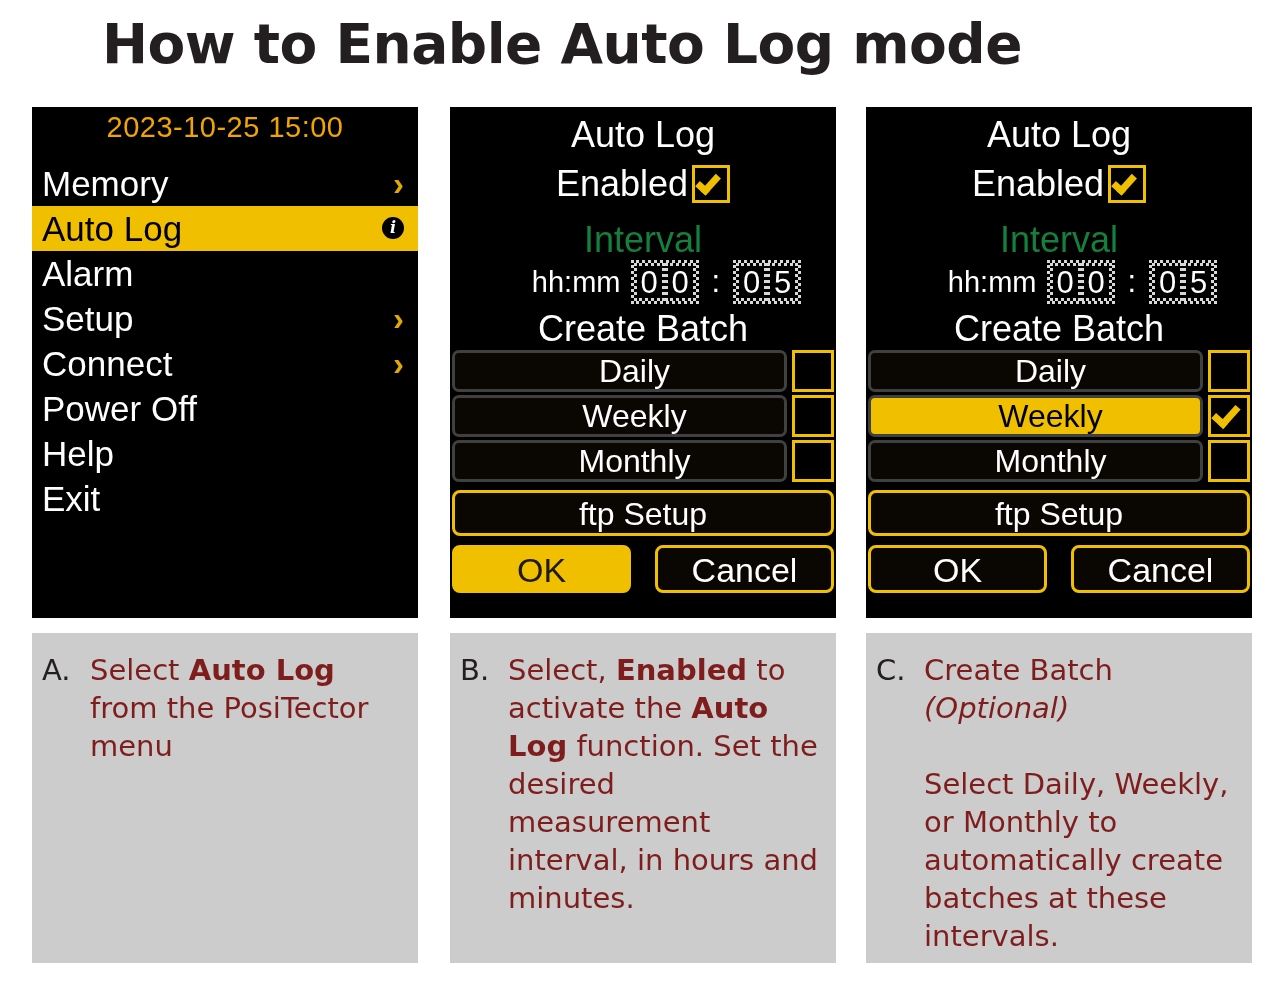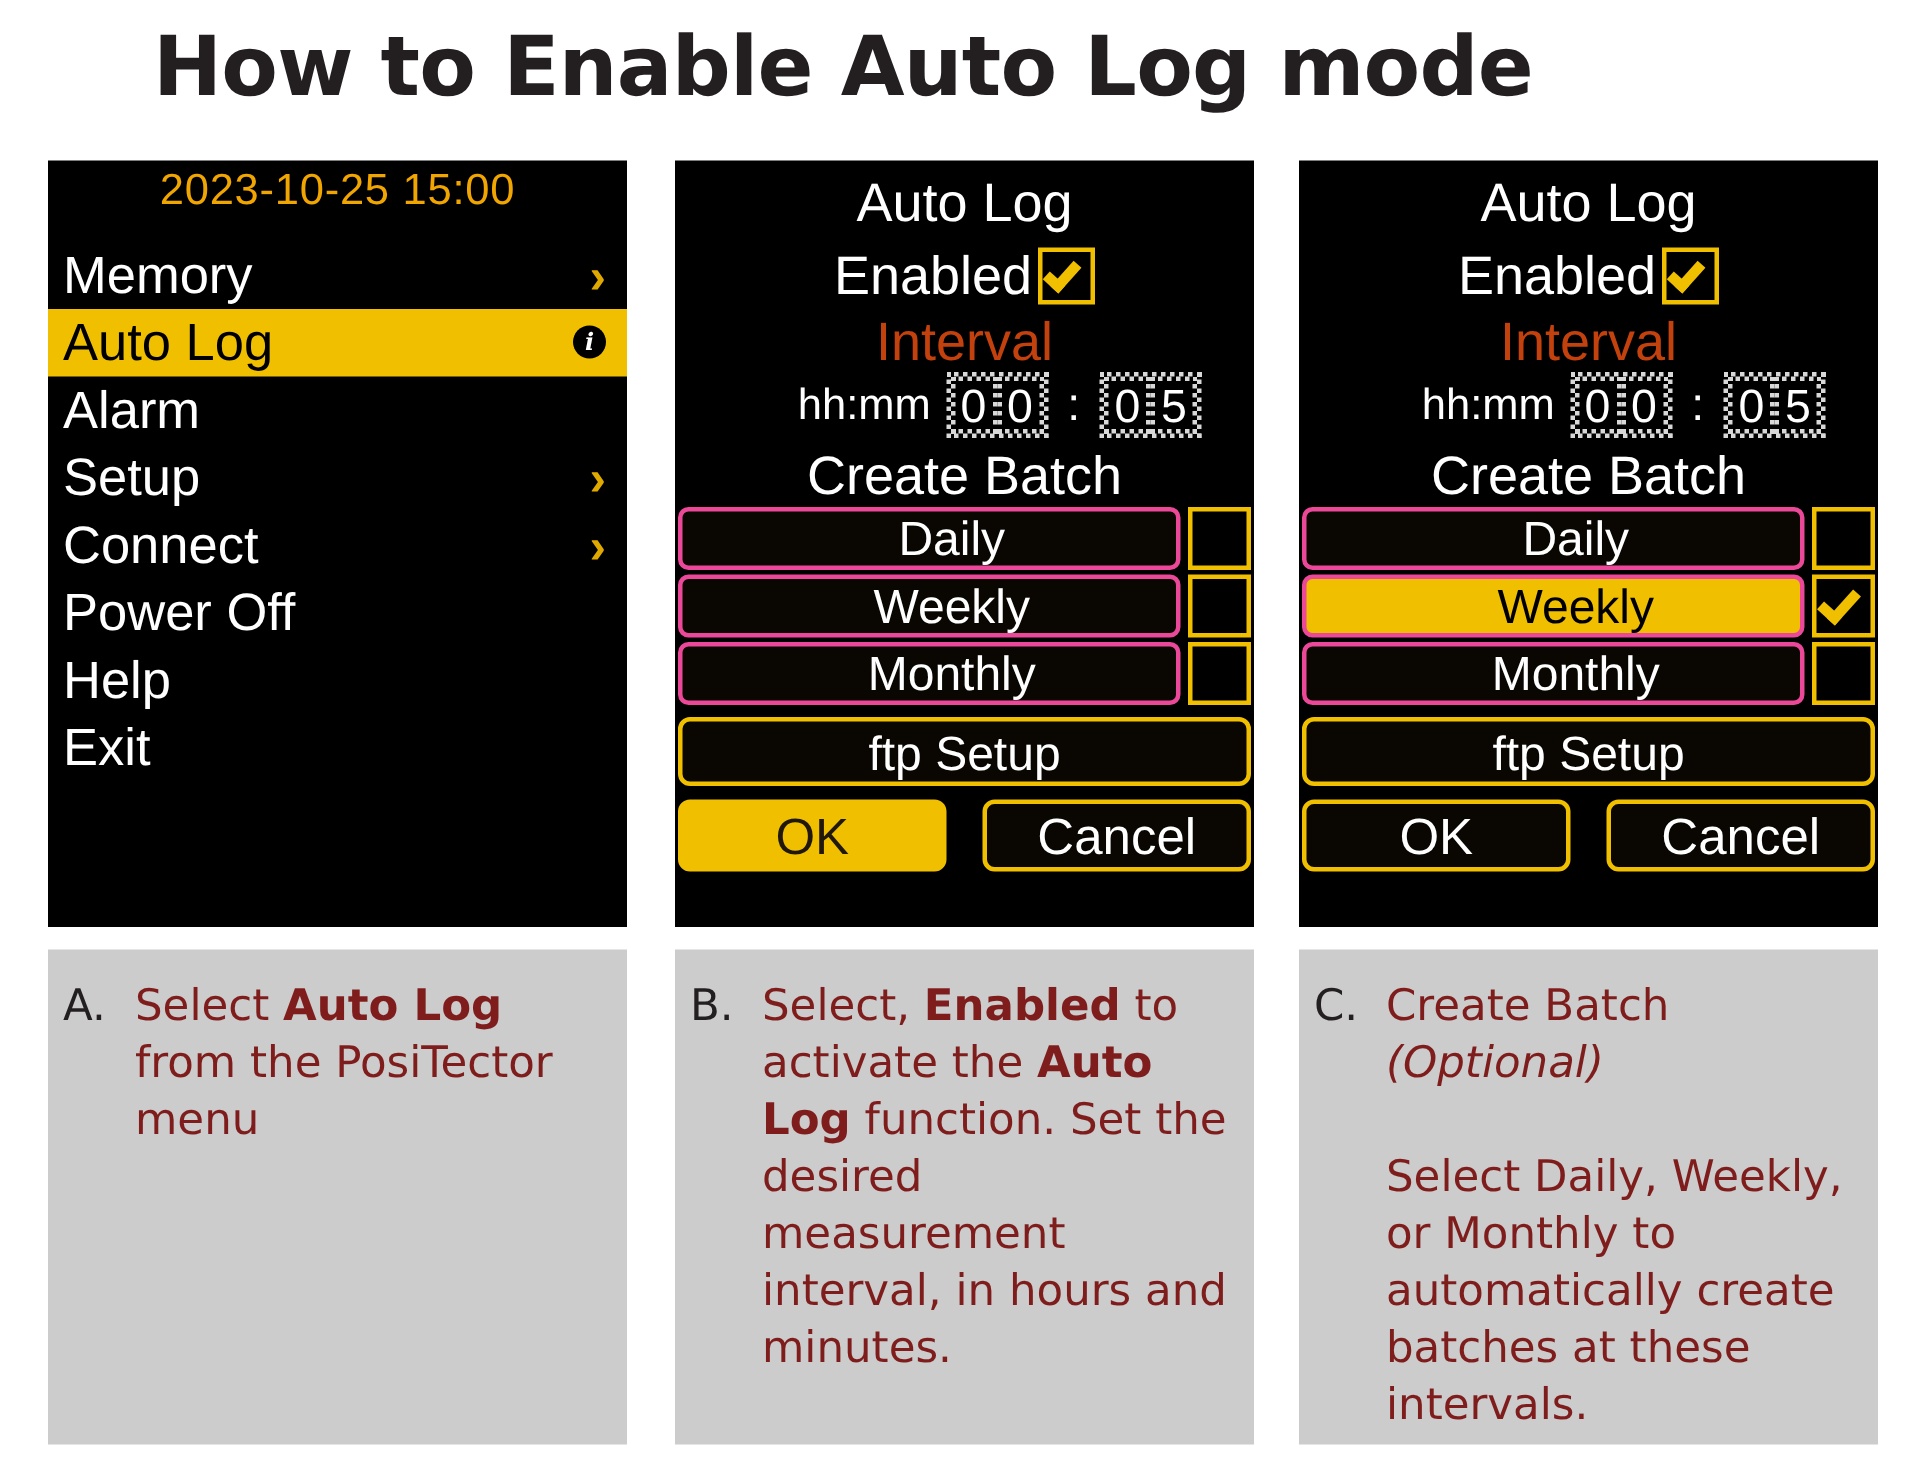--- a/index.html
+++ b/index.html
@@ -132,22 +132,22 @@
     height: 72%;
     border: solid #f0c000;
     border-width: 0 7px 7px 0;
     transform: rotate(42deg);
     box-sizing: border-box;
   }
   .dlg-interval {
     text-align: center;
     font-size: 36px;
     line-height: 44px;
-    margin-top: 1px;
-    color: #c2410c;
+    margin-top: 13px;
+    color: #15803d;
   }
   .dlg-hhmm-row {
     display: flex;
     align-items: center;
     justify-content: center;
     gap: 10px;
     margin-top: -2px;
     margin-left: 47px;
   }
   .dlg-hhmm-row .hhmm-label {
@@ -185,21 +185,21 @@
   .batch-rows { padding: 0 2px; }
   .batch-row {
     display: flex;
     align-items: stretch;
     gap: 5px;
     margin-bottom: 3px;
     height: 42px;
   }
   .batch-btn {
     flex: 1 1 auto;
-    border: 3px solid #ec4899;
+    border: 3px solid #404040;
     border-radius: 7px;
     background: #0a0703;
     color: #ffffff;
     font-size: 32px;
     line-height: 36px;
     text-align: center;
     box-sizing: border-box;
     padding-left: 30px;
   }
   .batch-btn.selected {

